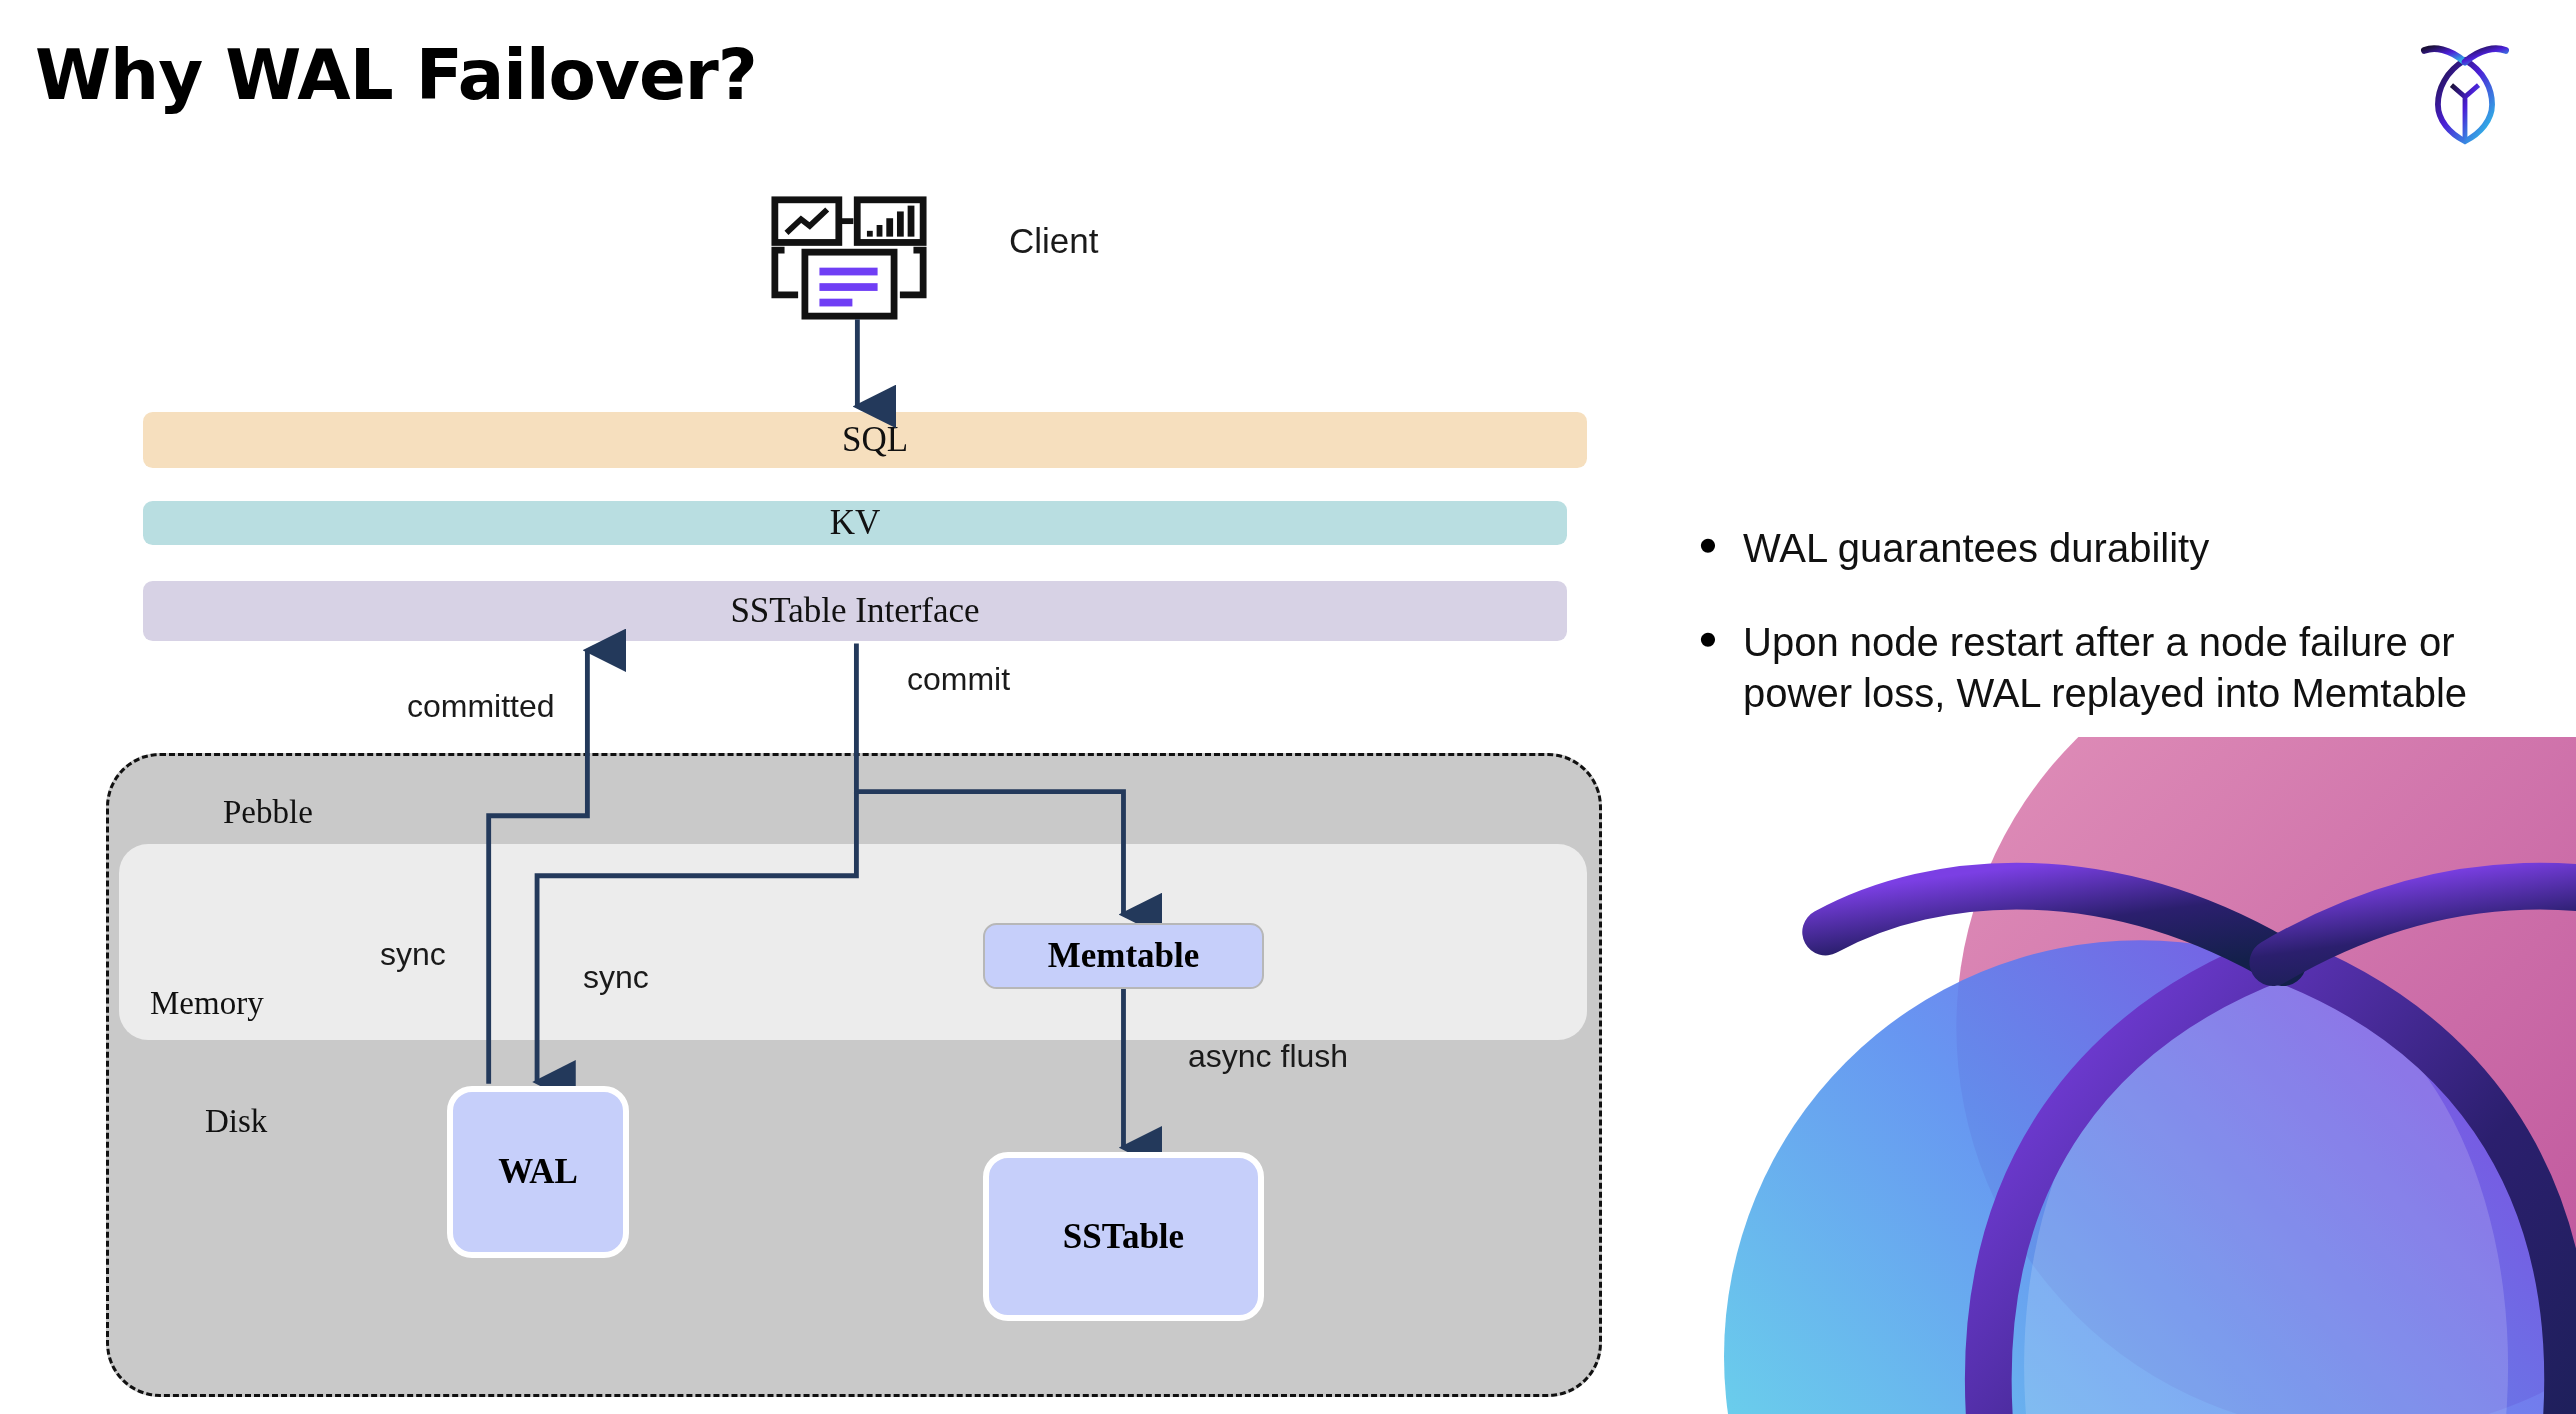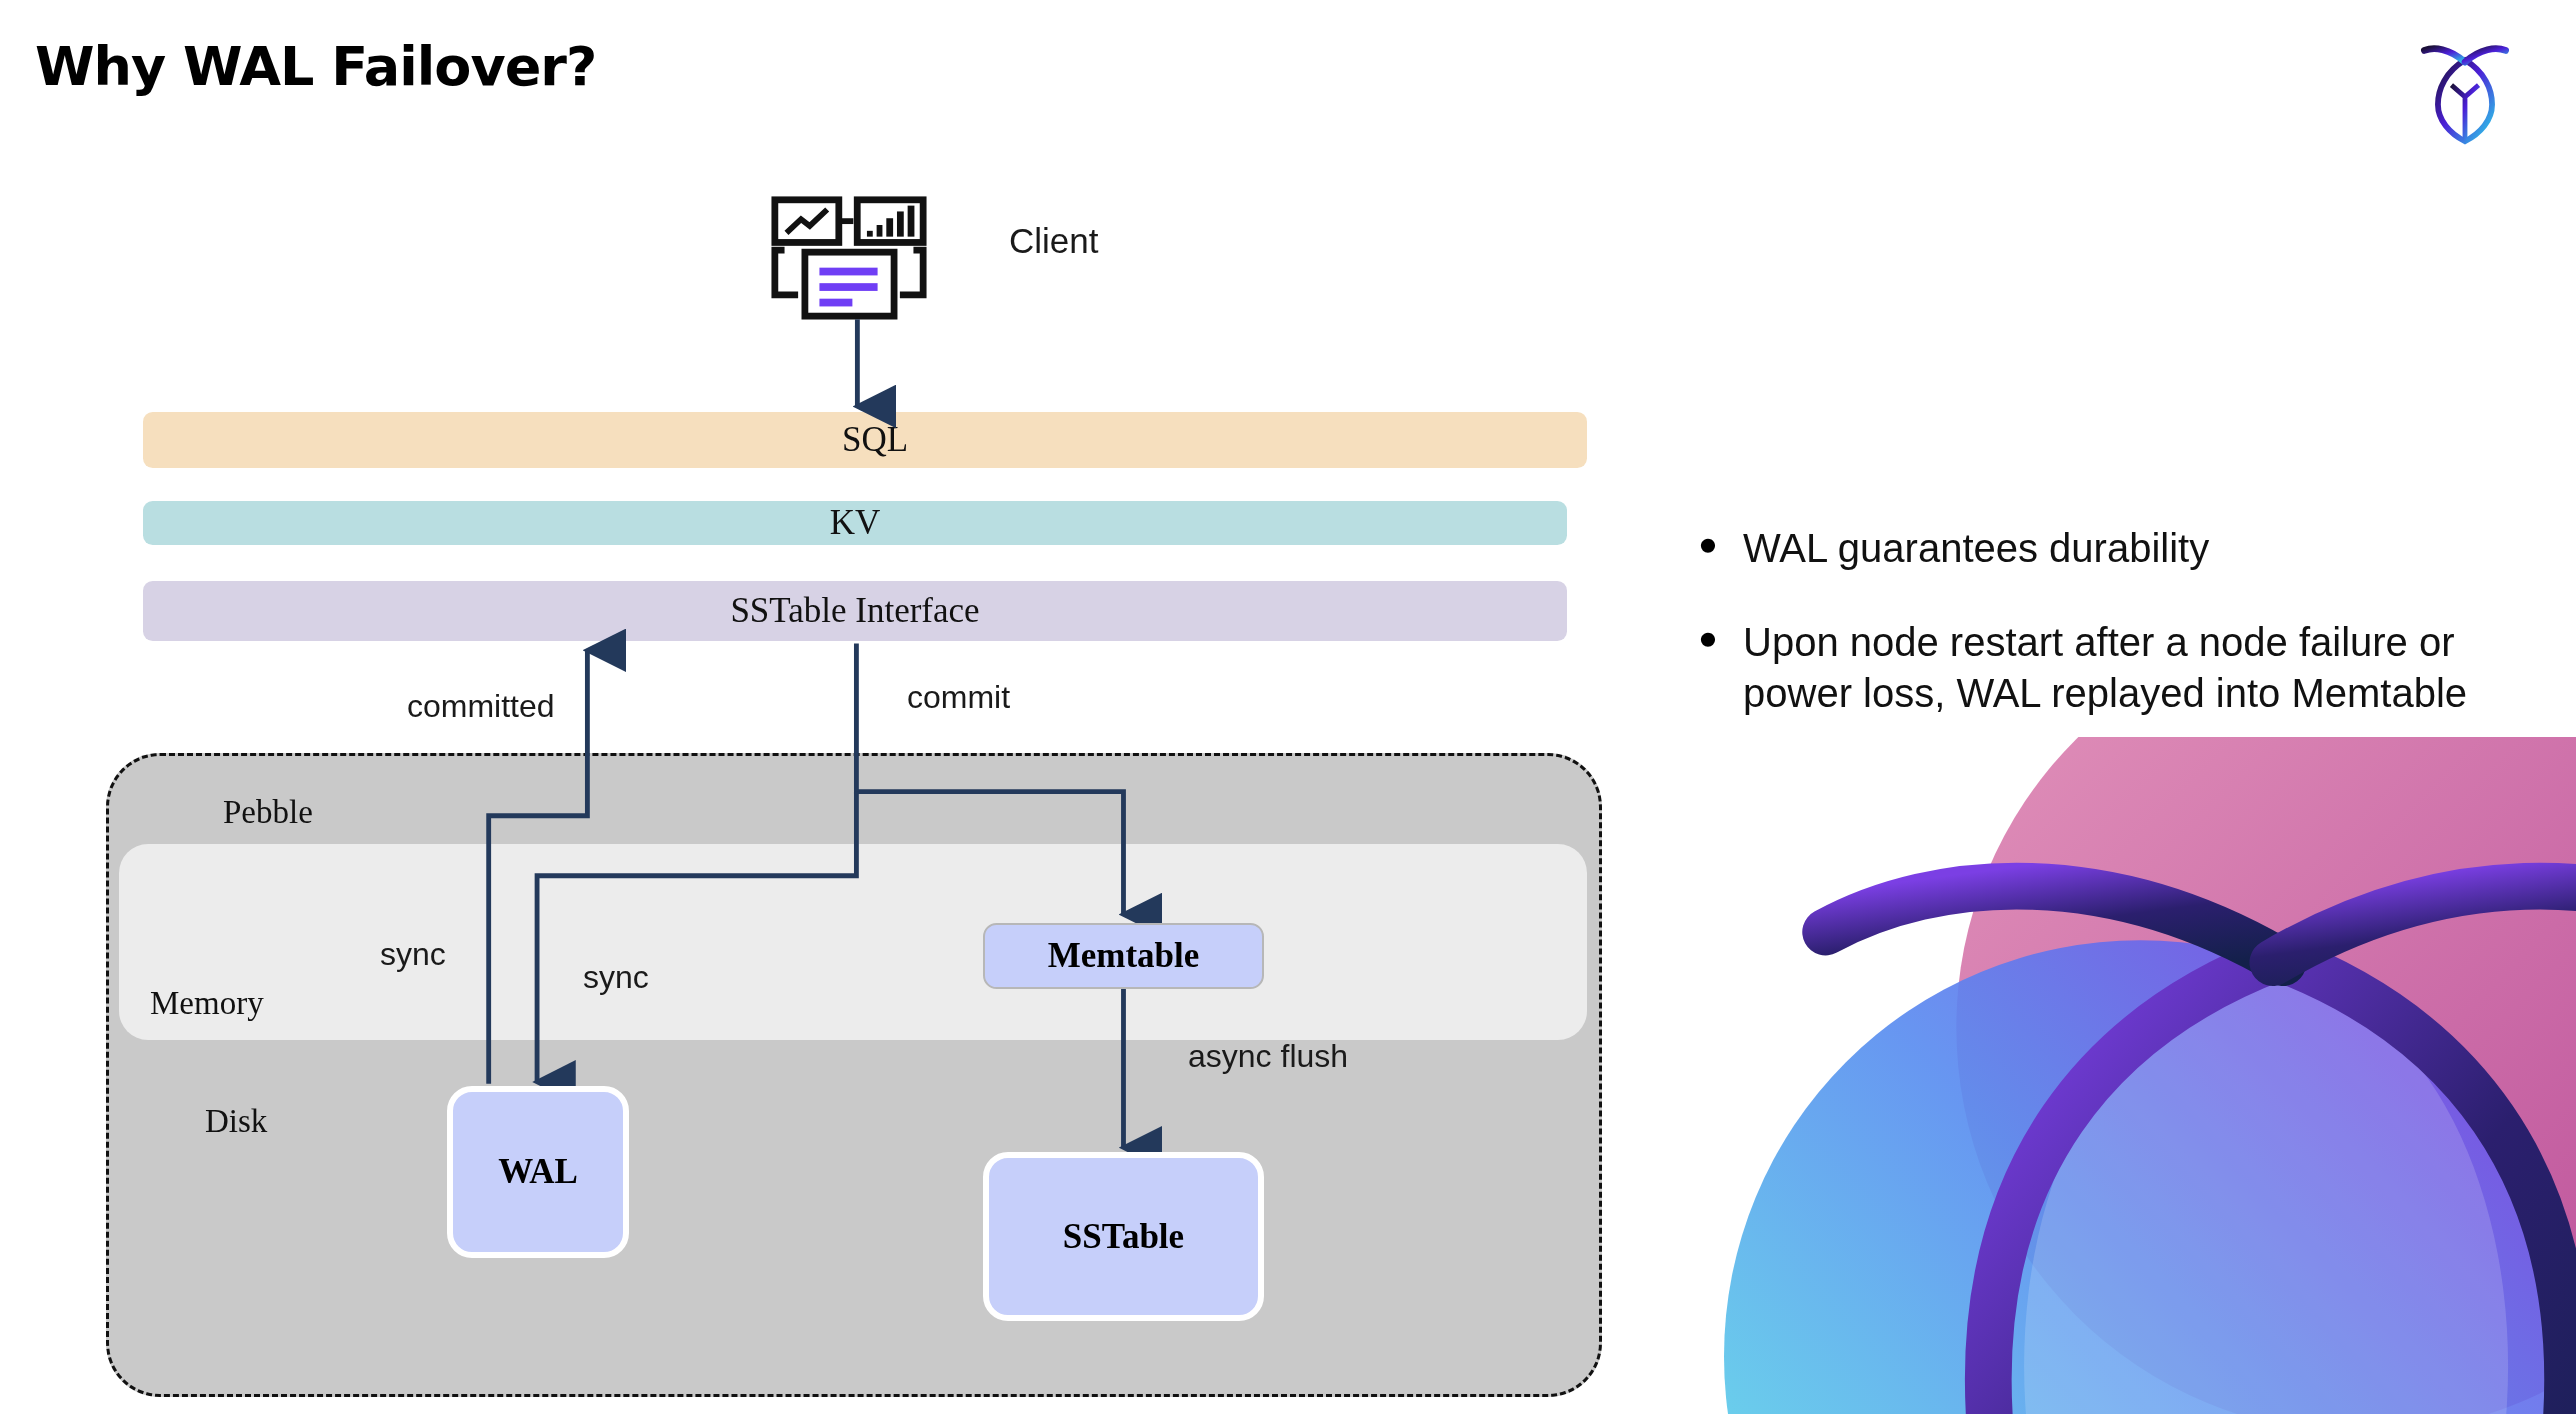--- a/index.html
+++ b/index.html
@@ -6,21 +6,21 @@
   body{width:2576px;height:1415px;position:relative;overflow:hidden;
        font-family:"Liberation Sans",sans-serif;}
 
   #slide{position:absolute;inset:0;background:#ffffff;}
 
   
   #watermark{position:absolute;right:-116px;bottom:-290px;width:968px;height:968px;
              pointer-events:none;}
 
   
-  #title{position:absolute;left:35px;top:39px;font-size:54px;font-weight:bold;
+  #title{position:absolute;left:35px;top:39px;font-size:69px;font-weight:bold;
          letter-spacing:-1px;color:#000;line-height:1.05;
          font-family:"DejaVu Sans","Liberation Sans",sans-serif;}
 
   
   #logo{position:absolute;left:2407px;top:33px;width:116px;height:116px;}
 
   
   #client-icon{position:absolute;left:769px;top:194px;width:160px;height:126px;}
   #client-label{position:absolute;left:1009px;top:221px;font-size:35px;color:#1a1a1a;}
 
@@ -54,21 +54,21 @@
             border:6.8px solid #fff;font-size:35px;box-sizing:border-box;}
   #node-sstable{left:983px;top:1152px;width:281px;height:169px;border-radius:25px;
                 border:6.8px solid #fff;font-size:35px;box-sizing:border-box;}
 
   
   #arrows{position:absolute;inset:0;pointer-events:none;}
 
   
   .edge-label{position:absolute;font-size:32px;color:#1a1a1a;white-space:nowrap;}
   #lbl-committed{left:407px;top:688px;}
-  #lbl-commit{left:907px;top:679px;}
+  #lbl-commit{left:907px;top:661px;}
   #lbl-sync1{left:380px;top:936px;}
   #lbl-sync2{left:583px;top:959px;}
   #lbl-asyncflush{left:1188px;top:1038px;}
 
   
   #bullets{position:absolute;left:1698px;top:523px;width:813px;}
   .bullet{display:flex;align-items:flex-start;margin-bottom:43px;}
   .bullet .dot{width:45px;flex:0 0 45px;font-size:33px;line-height:1.3;color:#000;}
   .bullet .btxt{font-size:40px;line-height:1.28;color:#111;}
 </style>

